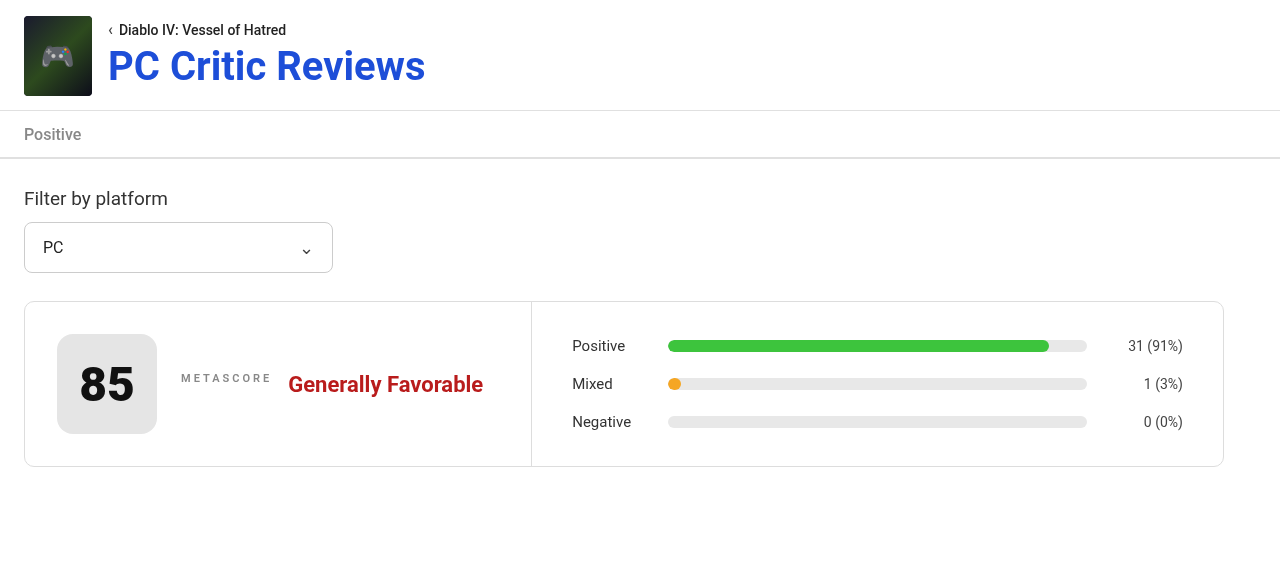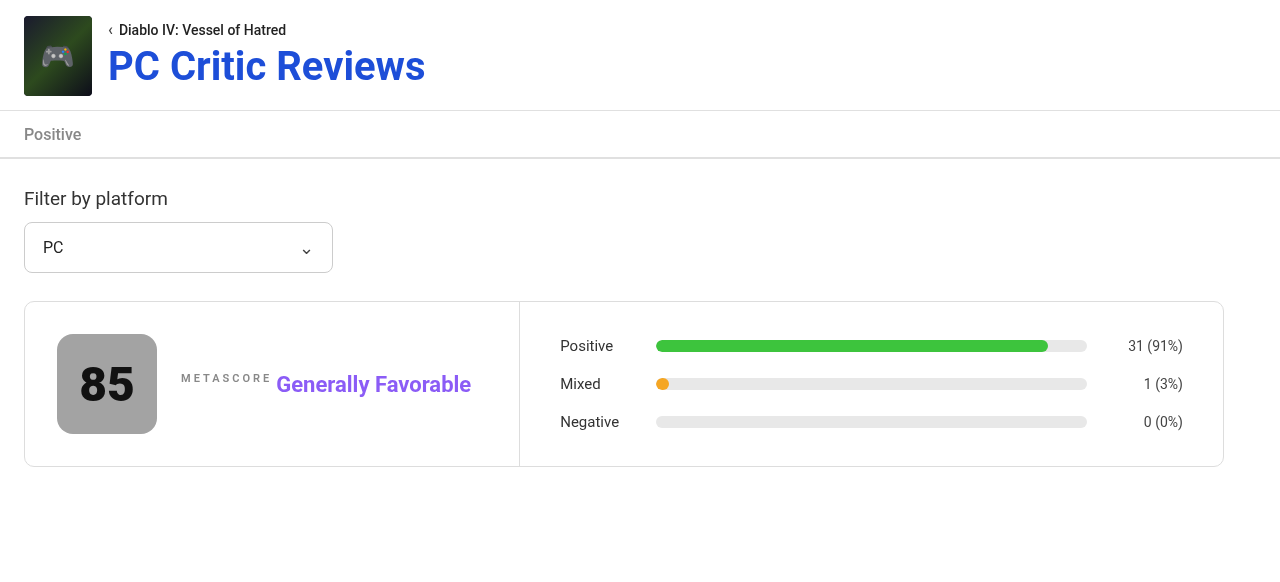--- a/index.html
+++ b/index.html
@@ -138,21 +138,21 @@
       gap: 24px;
       padding: 32px 48px 32px 32px;
       flex: 0 0 auto;
       border-right: 1.5px solid #ddd;
       min-width: 420px;
     }
 
     .metascore-box {
       width: 100px;
       height: 100px;
-      background: #a3a3a3;
+      background: #e5e5e5;
       border-radius: 16px;
       display: flex;
       align-items: center;
       justify-content: center;
       font-size: 48px;
       font-weight: 900;
       color: #111;
       flex-shrink: 0;
     }
 
@@ -166,21 +166,22 @@
       font-size: 11px;
       font-weight: 600;
       letter-spacing: 3px;
       color: #888;
       text-transform: uppercase;
     }
 
     .metascore-verdict {
       font-size: 22px;
       font-weight: 700;
-      color: #8b5cf6;
+      color: #b91c1c;
+      margin-left: 12px;
     }
 
     
     .score-right {
       flex: 1;
       display: flex;
       flex-direction: column;
       justify-content: center;
       gap: 20px;
       padding: 32px 40px;

